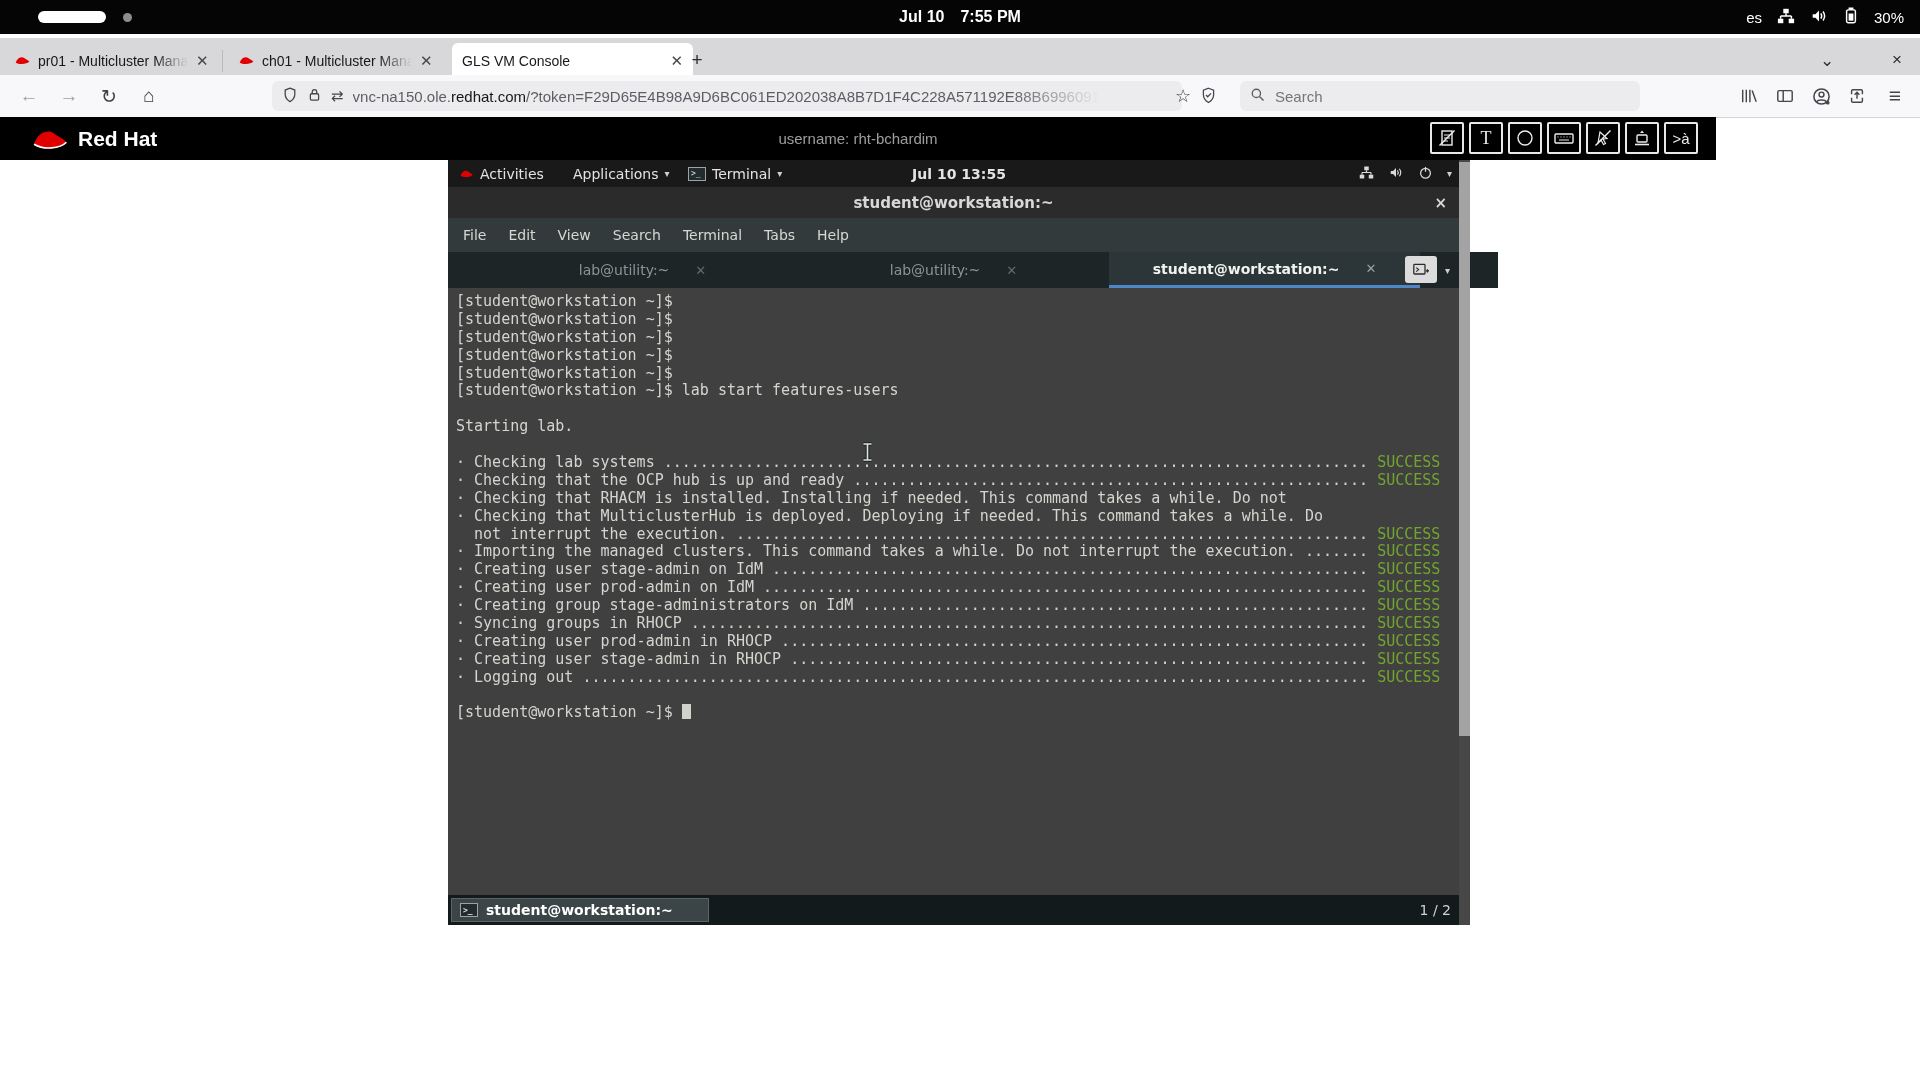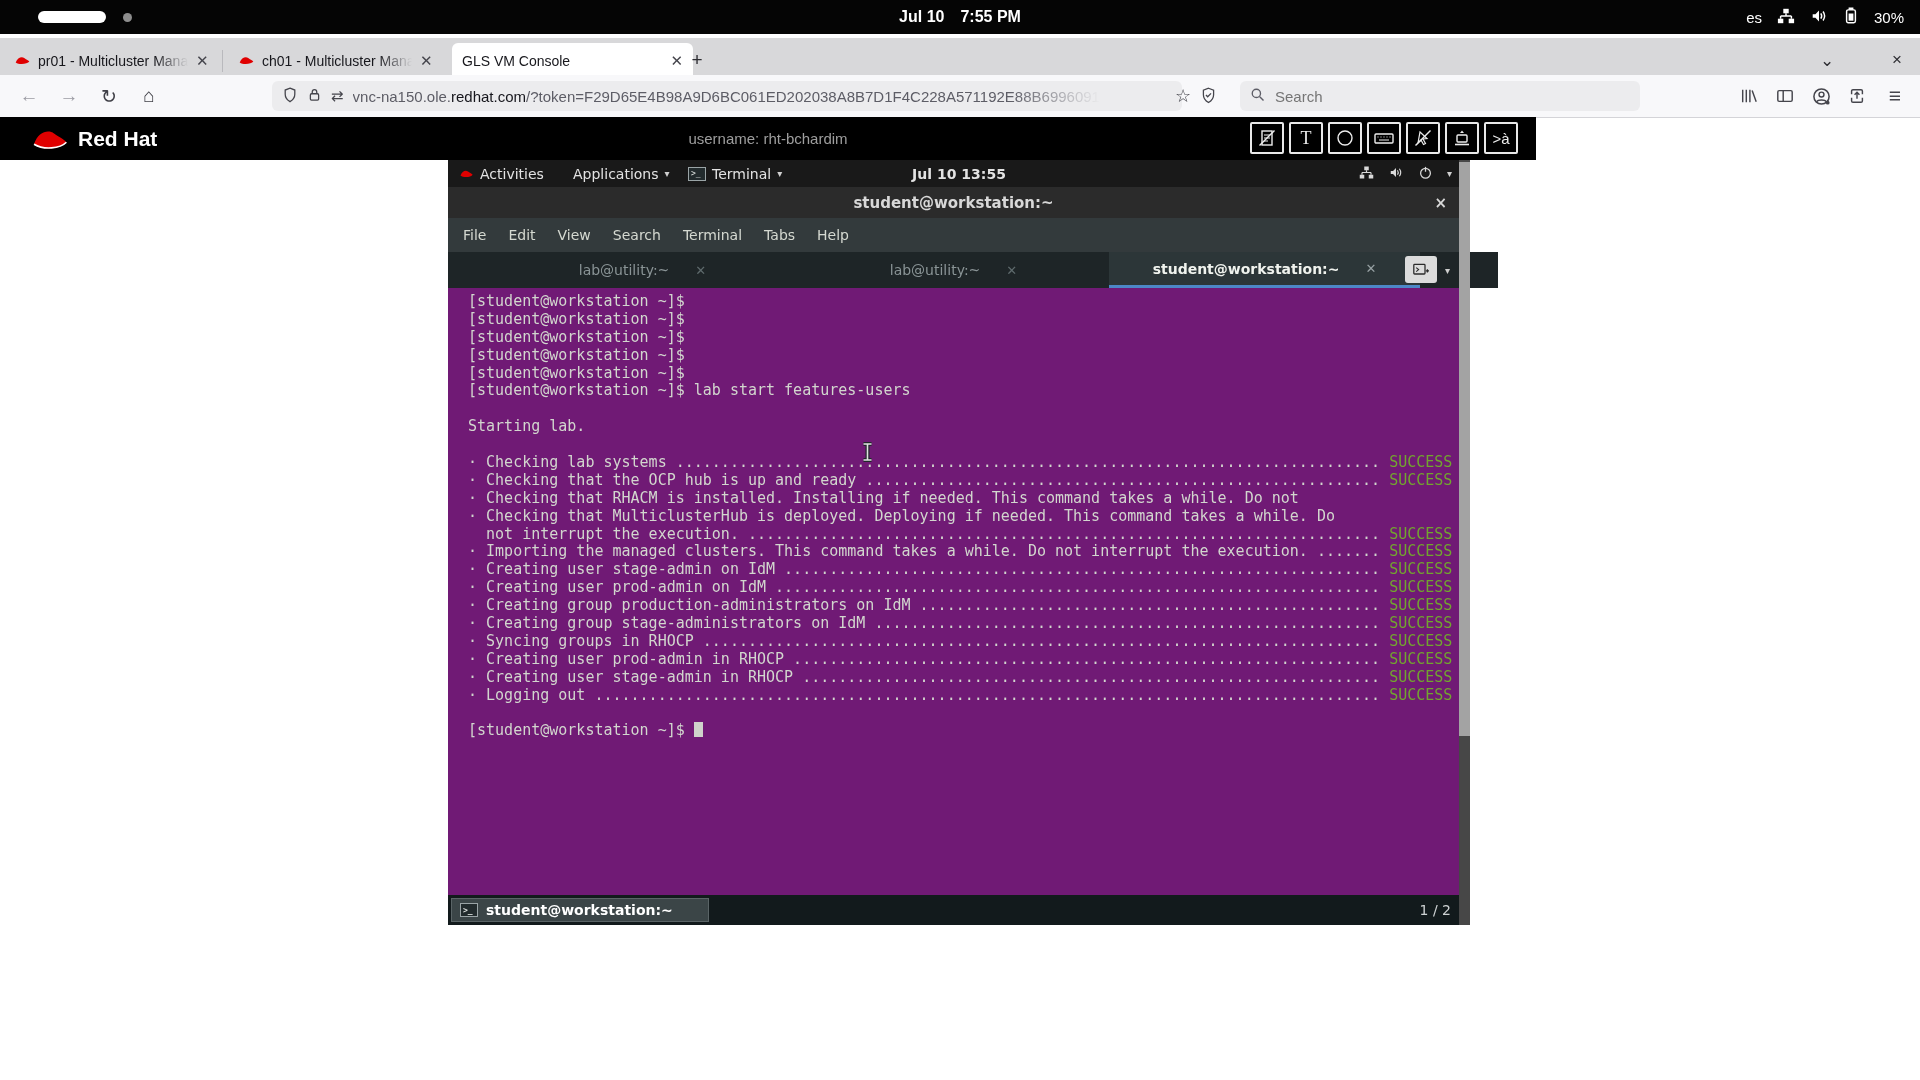--- a/index.html
+++ b/index.html
@@ -42,21 +42,21 @@
            mask-image:linear-gradient(to right,#000 88%,transparent);}
   .star{left:1168px;top:6px;width:30px;height:30px;display:flex;align-items:center;
         justify-content:center;font-size:18px;color:#3f3f46;}
   .searchfield{left:1240px;top:6px;width:380px;height:30px;background:#ececee;border-radius:6px;
                display:flex;align-items:center;padding:0 10px;gap:8px;}
   .searchfield input{border:0;background:transparent;outline:none;font-size:15px;
                      font-family:"Liberation Sans",sans-serif;color:#5d5d66;width:300px;}
   .ricon{top:0;height:42px;width:34px;display:flex;align-items:center;justify-content:center;color:#45454c;}
 
   
-  .rhheader{left:0;top:117px;width:1536px;height:43px;background:#000;}
+  .rhheader{left:0;top:117px;width:1716px;height:43px;background:#000;}
   .rhlogo{left:30px;top:0;height:43px;display:flex;align-items:center;gap:8px;color:#fff;
           font-size:21px;font-weight:bold;}
   .rhuser{left:50%;top:0;transform:translateX(-50%);height:43px;display:flex;align-items:center;
           color:#9e9e9e;font-size:15px;}
   .vnctools{right:18px;top:5px;display:flex;gap:5px;}
   .vbtn{width:34px;height:32px;border:2px solid #e9e9e9;border-radius:2px;display:flex;
         align-items:center;justify-content:center;color:#ededed;font-size:15px;box-sizing:border-box;}
 
   
   .desktop{left:448px;top:160px;width:956px;height:765px;background:#141414;}
@@ -84,22 +84,22 @@
   .ttabs{left:0;top:65px;width:1011px;height:36px;background:#1e2527;display:flex;padding-left:39px;}
   .ttab{width:311px;height:36px;display:flex;align-items:center;justify-content:center;gap:26px;
         color:#8a9496;font-size:14px;box-sizing:border-box;}
   .ttab .tx{font-size:13px;color:#5f6b6d;}
   .ttab-active{background:#2c3638;color:#f0f3ee;font-weight:bold;border-bottom:3px solid #4d87c7;}
   .ttab-active .tx{color:#97a1a3;font-weight:normal;}
   .newterm{position:absolute;left:957px;top:4px;width:32px;height:27px;background:#dcdcdc;
            border-radius:3px;display:flex;align-items:center;justify-content:center;}
   .ttabcaret{position:absolute;left:997px;top:0;height:36px;display:flex;align-items:center;
              color:#cfcfcf;font-size:10px;}
-  .tcontent{left:0;top:101px;width:1011px;height:607px;background:#701a75;overflow:hidden;
-            padding:4px 0 0 20px;box-sizing:border-box;}
+  .tcontent{left:0;top:101px;width:1011px;height:607px;background:#404040;overflow:hidden;
+            padding:4px 0 0 8px;box-sizing:border-box;}
   .tline{height:17.9px;white-space:pre;font-family:"DejaVu Sans Mono",monospace;font-size:15px;
          color:#d2d6ce;}
   .succ{color:#72a52f;}
   .blockcur{display:inline-block;width:9px;height:15px;background:#cfd3cb;vertical-align:-2px;}
   .tstatus{left:0;top:708px;width:1011px;height:30px;background:#121a1c;}
   .tseg{left:3px;top:3px;width:258px;height:24px;background:#3b4547;border:1px solid #5a6466;
         box-sizing:border-box;display:flex;align-items:center;gap:8px;padding:0 8px;
         color:#fff;font-size:14px;font-weight:bold;}
   .termico{width:18px;height:14px;background:#222b2d;border:1px solid #9aa4a6;display:flex;
            align-items:center;justify-content:flex-start;color:#dfe3e0;font-size:8px;
@@ -363,21 +363,20 @@
           <div class="tline"><span>Starting lab.</span></div>
           <div class="tline"><span></span></div>
           <div class="tline"><span>· Checking lab systems .............................................................................. </span><span class="succ">SUCCESS</span></div>
           <div class="tline"><span>· Checking that the OCP hub is up and ready ......................................................... </span><span class="succ">SUCCESS</span></div>
           <div class="tline"><span>· Checking that RHACM is installed. Installing if needed. This command takes a while. Do not</span></div>
           <div class="tline"><span>· Checking that MulticlusterHub is deployed. Deploying if needed. This command takes a while. Do</span></div>
           <div class="tline"><span>  not interrupt the execution. ...................................................................... </span><span class="succ">SUCCESS</span></div>
           <div class="tline"><span>· Importing the managed clusters. This command takes a while. Do not interrupt the execution. ....... </span><span class="succ">SUCCESS</span></div>
           <div class="tline"><span>· Creating user stage-admin on IdM .................................................................. </span><span class="succ">SUCCESS</span></div>
           <div class="tline"><span>· Creating user prod-admin on IdM ................................................................... </span><span class="succ">SUCCESS</span></div>
-          <div class="tline"><span>· Creating group production-administrators on IdM ................................................... </span><span class="succ">SUCCESS</span></div>
           <div class="tline"><span>· Creating group stage-administrators on IdM ........................................................ </span><span class="succ">SUCCESS</span></div>
           <div class="tline"><span>· Syncing groups in RHOCP ........................................................................... </span><span class="succ">SUCCESS</span></div>
           <div class="tline"><span>· Creating user prod-admin in RHOCP ................................................................. </span><span class="succ">SUCCESS</span></div>
           <div class="tline"><span>· Creating user stage-admin in RHOCP ................................................................ </span><span class="succ">SUCCESS</span></div>
           <div class="tline"><span>· Logging out ....................................................................................... </span><span class="succ">SUCCESS</span></div>
           <div class="tline"><span></span></div>
           <div class="tline"><span>[student@workstation ~]$ </span><span class="blockcur"></span></div>
         </div>
       <div class="abs tstatus">
         <div class="abs tseg">

